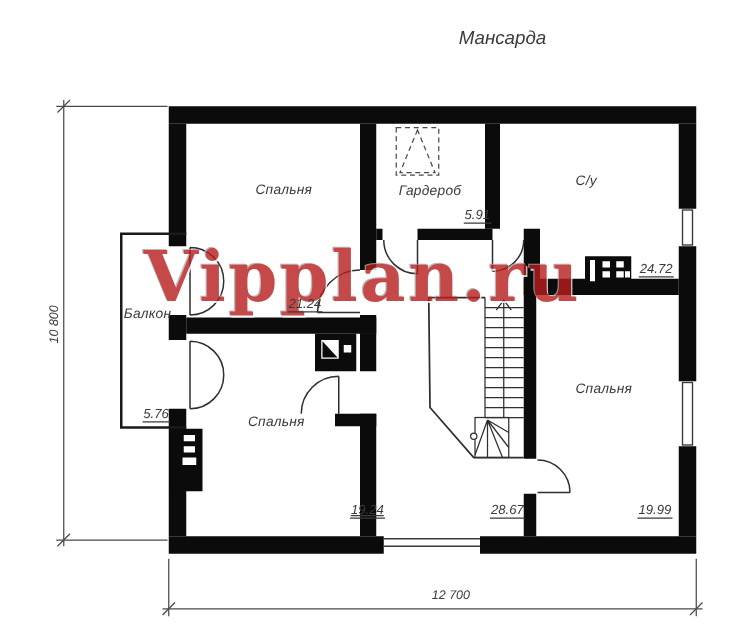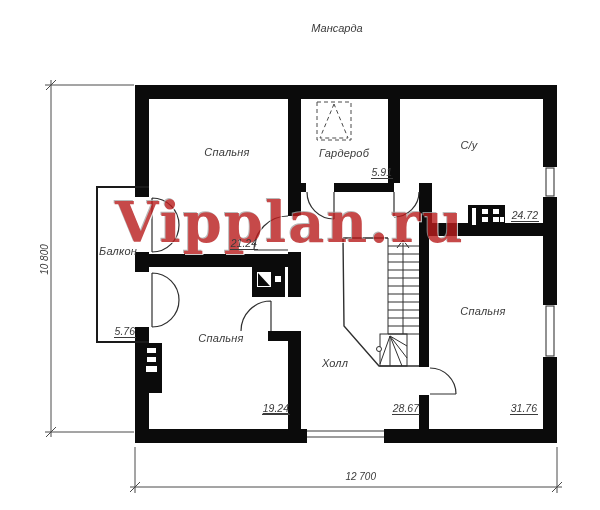--- a/index.html
+++ b/index.html
@@ -4,21 +4,21 @@
 <style>
   html,body{margin:0;padding:0;background:#fff;}
   body{width:600px;height:510px;position:relative;overflow:hidden;
        font-family:"Liberation Sans",sans-serif;}
   #plan{position:absolute;left:0;top:0;width:600px;height:510px;}
   svg{position:absolute;left:0;top:0;z-index:1;}
   .lbl{position:absolute;z-index:3;color:#3a3a3a;font-style:italic;}
   .room-name{width:110px;text-align:center;font-size:11px;letter-spacing:.2px;}
   .area{font-size:10.5px;z-index:3;}
   .area span{border-bottom:1px solid #3a3a3a;padding:0 1px 0 1px;}
-  .title{width:200px;text-align:center;font-size:11px;}
+  .title{width:200px;text-align:right;font-size:15px;}
   .dim{font-size:10px;width:60px;text-align:center;}
   #watermark{position:absolute;z-index:2;left:100px;top:182px;width:380px;height:80px;
     text-align:center;font-family:"DejaVu Serif",serif;font-weight:bold;
     font-size:56px;line-height:80px;letter-spacing:2px;color:#b91c1c;opacity:.8;
     text-shadow:-1px -1px 0 #a8a8a8,1px 1px 0 #ffffff;}
 </style>
 </head>
 <body>
 
 <div id="plan">
@@ -132,27 +132,26 @@
 
 <div id="watermark">Vipplan.ru</div>
 
 <div class="lbl title" style="left:237px;top:22px;">Мансарда</div>
 
 <div class="lbl room-name" style="left:172px;top:146px;">Спальня</div>
 <div class="lbl room-name" style="left:289px;top:147px;">Гардероб</div>
 <div class="lbl room-name" style="left:414px;top:139px;">С/у</div>
 <div class="lbl room-name" style="left:63px;top:245px;">Балкон</div>
 <div class="lbl room-name" style="left:166px;top:332px;">Спальня</div>
-<div class="lbl room-name" style="left:280px;top:357px;">Холл</div>
 <div class="lbl room-name" style="left:428px;top:305px;">Спальня</div>
 
 <div class="lbl area" style="right:342px;top:237px;"><span>21.24</span></div>
 <div class="lbl area" style="right:207px;top:166px;"><span>5.91</span></div>
 <div class="lbl area" style="right:61px;top:209px;"><span>24.72</span></div>
 <div class="lbl area" style="right:464px;top:325px;"><span>5.76</span></div>
-<div class="lbl area" style="right:310px;top:402px;text-decoration:underline;"><span>19.24</span></div>
+<div class="lbl area" style="right:292px;top:402px;text-decoration:underline;"><span>19.24</span></div>
 <div class="lbl area" style="right:180px;top:402px;"><span>28.67</span></div>
-<div class="lbl area" style="right:62px;top:402px;"><span>31.76</span></div>
+<div class="lbl area" style="right:62px;top:402px;"><span>19.99</span></div>
 
 <div class="lbl dim" style="left:14px;top:254px;transform:rotate(-90deg);">10 800</div>
 <div class="lbl dim" style="left:316px;top:471px;text-align:right;">12 700</div>
 
 </div>
 
 </body></html>

